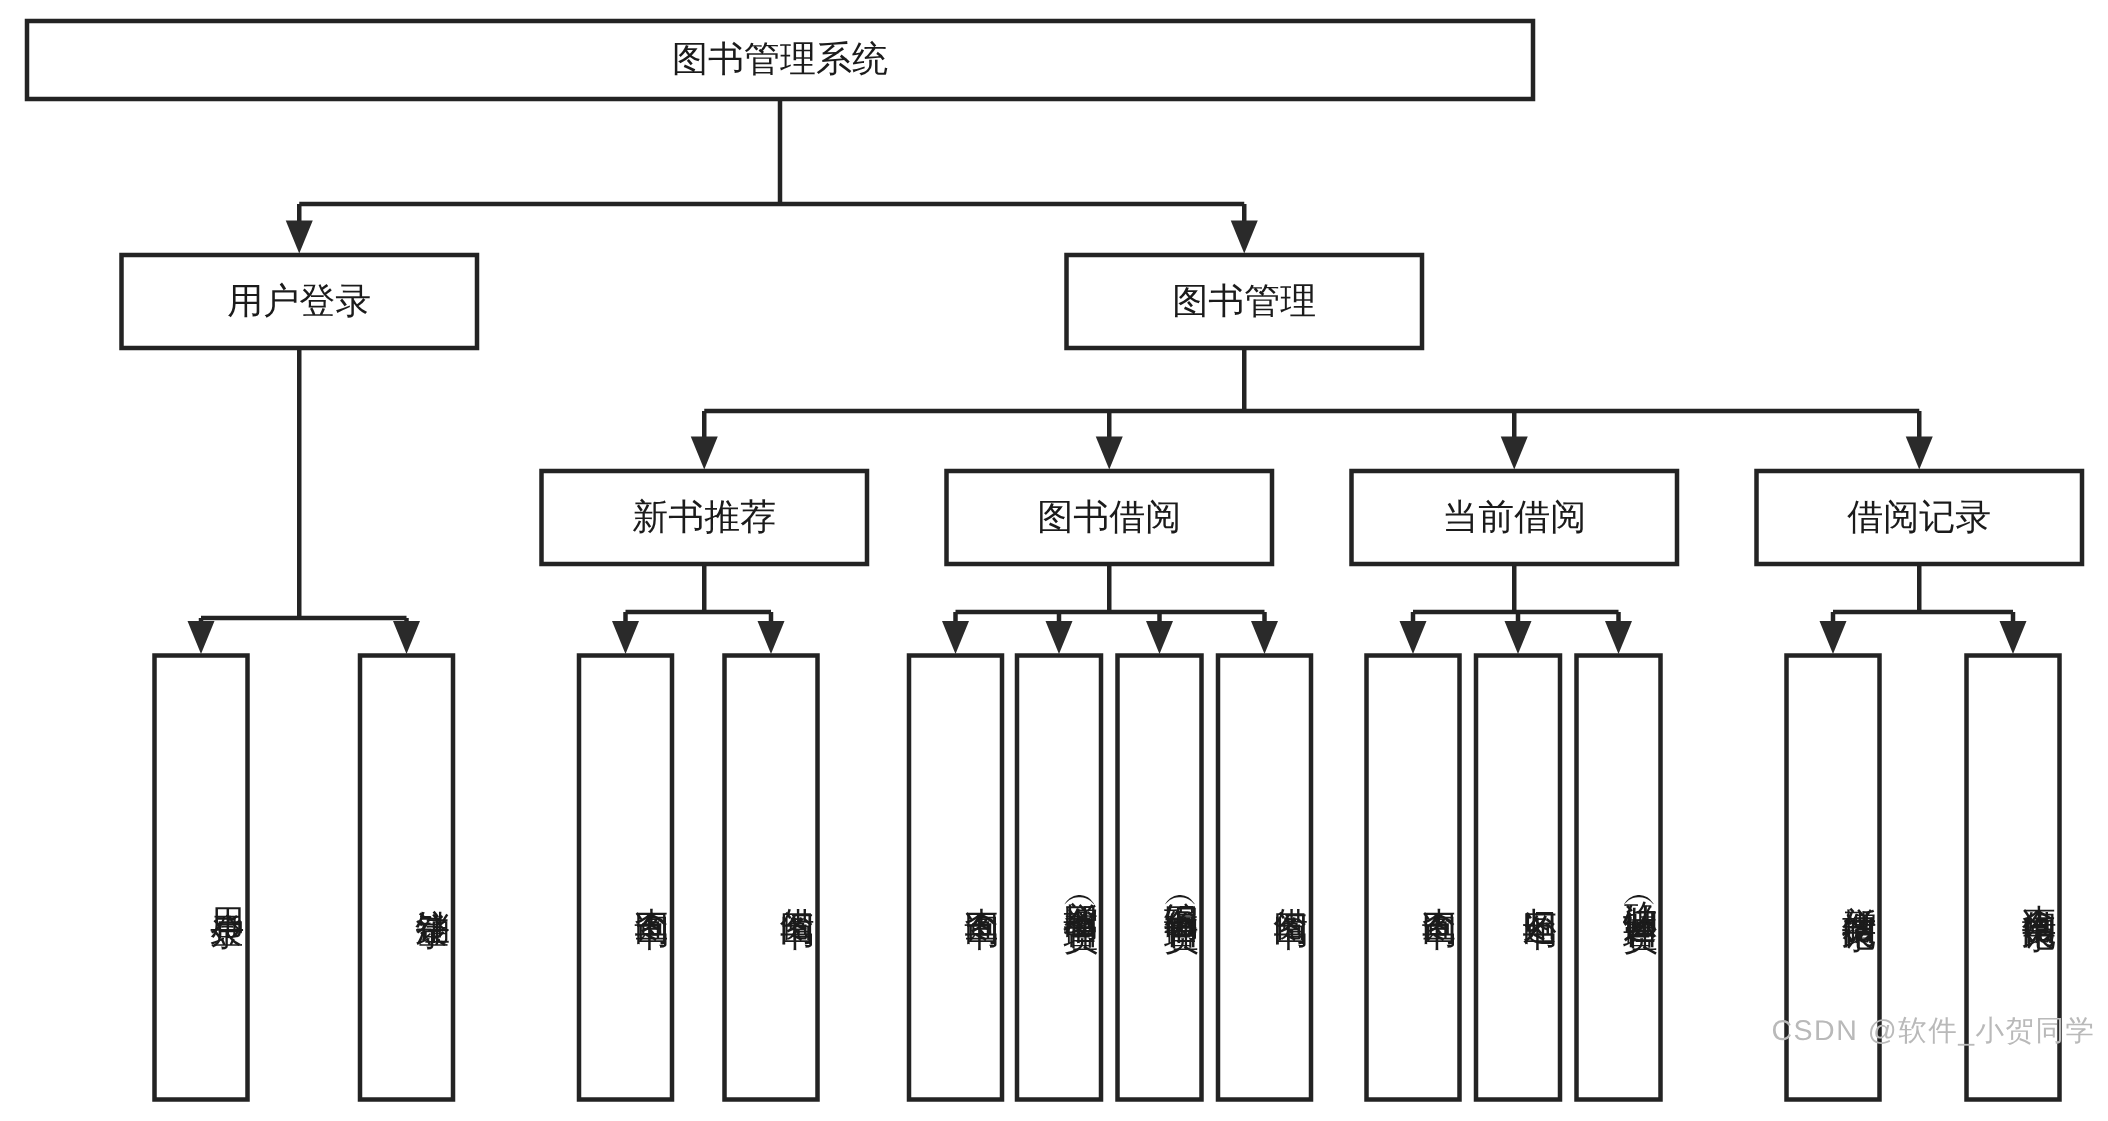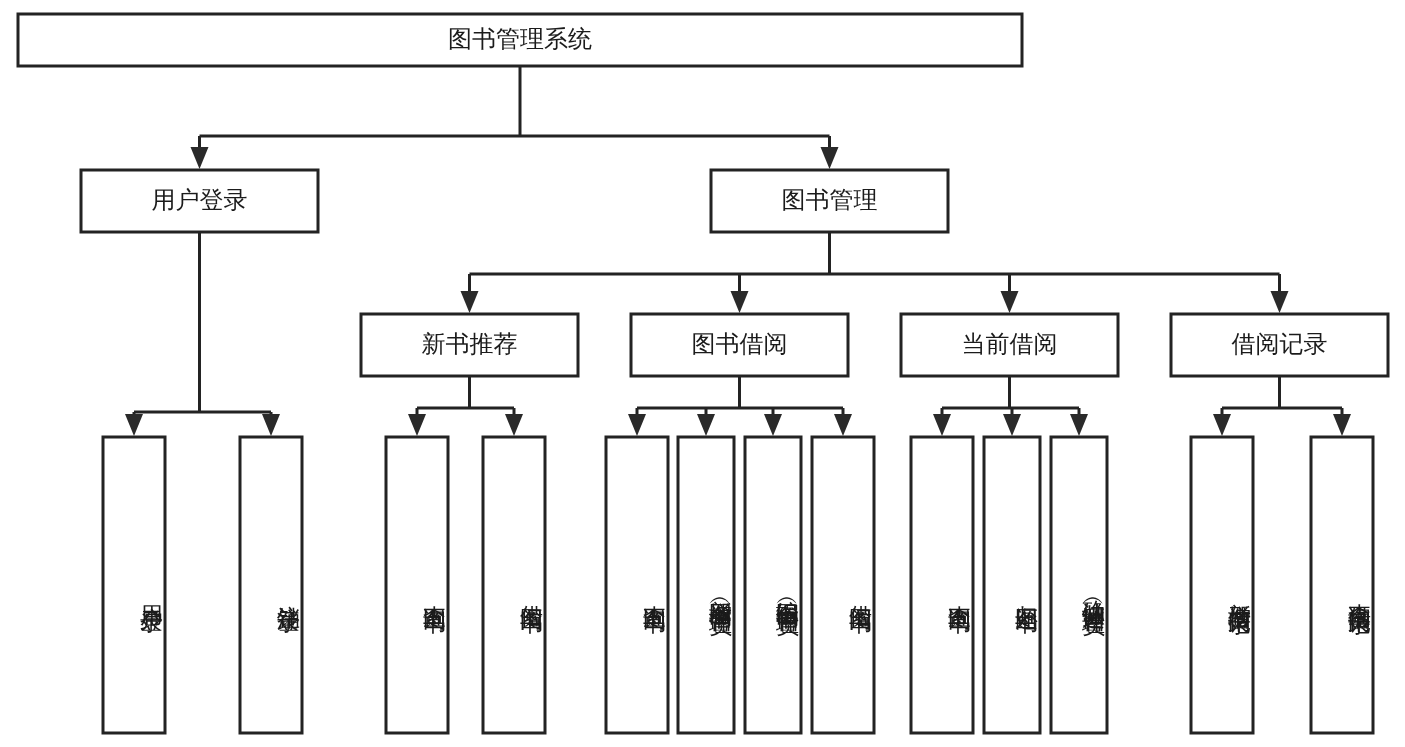--- a/index.html
+++ b/index.html
@@ -177,14 +177,15 @@
       <div class="node-label-v" style="left: 678px; top: 455px; width: 56px; height: 272px;">新增图书（管理员）</div>
       <div class="node-label-v" style="left: 745px; top: 455px; width: 56px; height: 272px;">编辑图书（管理员）</div>
       <div class="node-label-v" style="left: 812px; top: 455px; width: 62px; height: 272px;">借阅图书</div>
       <div class="node-label-v" style="left: 911px; top: 455px; width: 62px; height: 272px;">查询图书</div>
       <div class="node-label-v" style="left: 984px; top: 455px; width: 56px; height: 272px;">归还图书</div>
       <div class="node-label-v" style="left: 1051px; top: 455px; width: 56px; height: 272px;">确认归还（管理员）</div>
       <div class="node-label-v" style="left: 1191px; top: 455px; width: 62px; height: 272px;">新增借阅记录</div>
       <div class="node-label-v" style="left: 1311px; top: 455px; width: 62px; height: 272px;">查询借阅记录</div>
     </div>
 
+  <div class="watermark">CSDN @软件_小贺同学</div>
 
 </div>
 
 </body></html>

